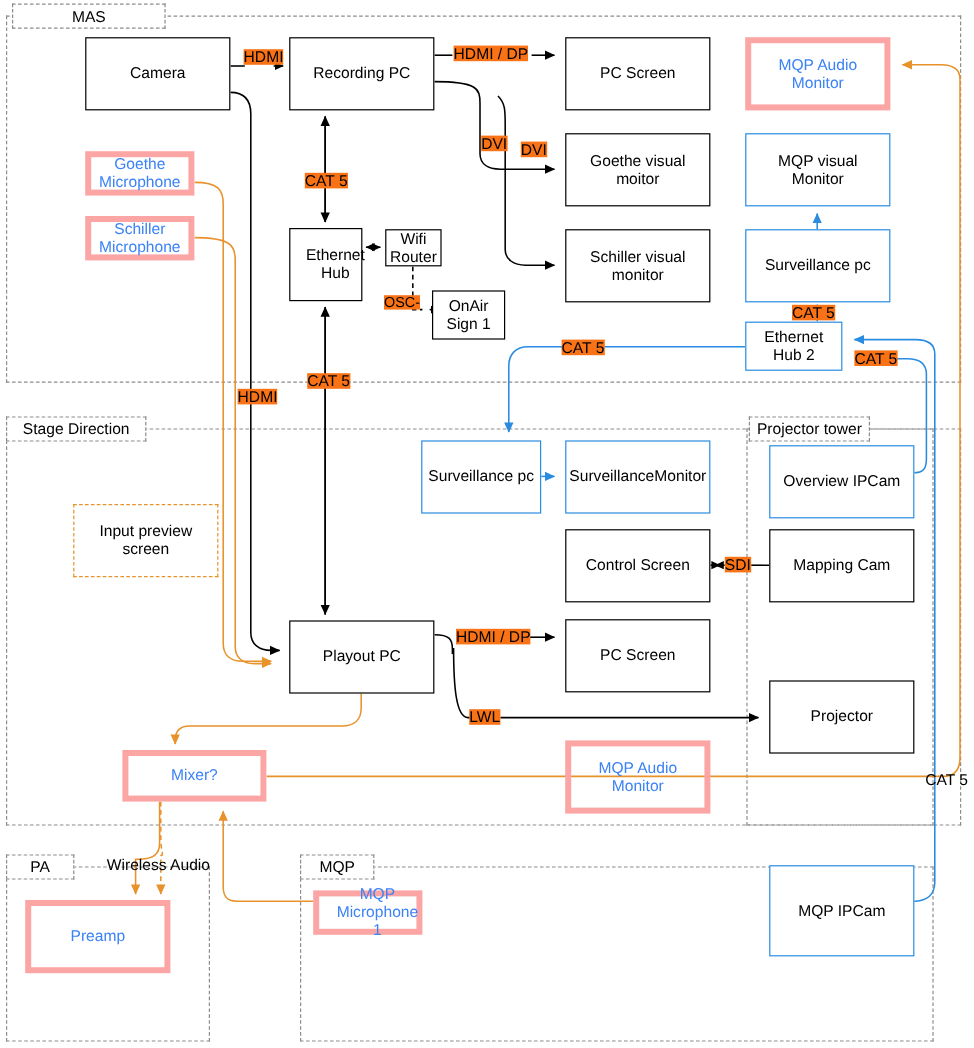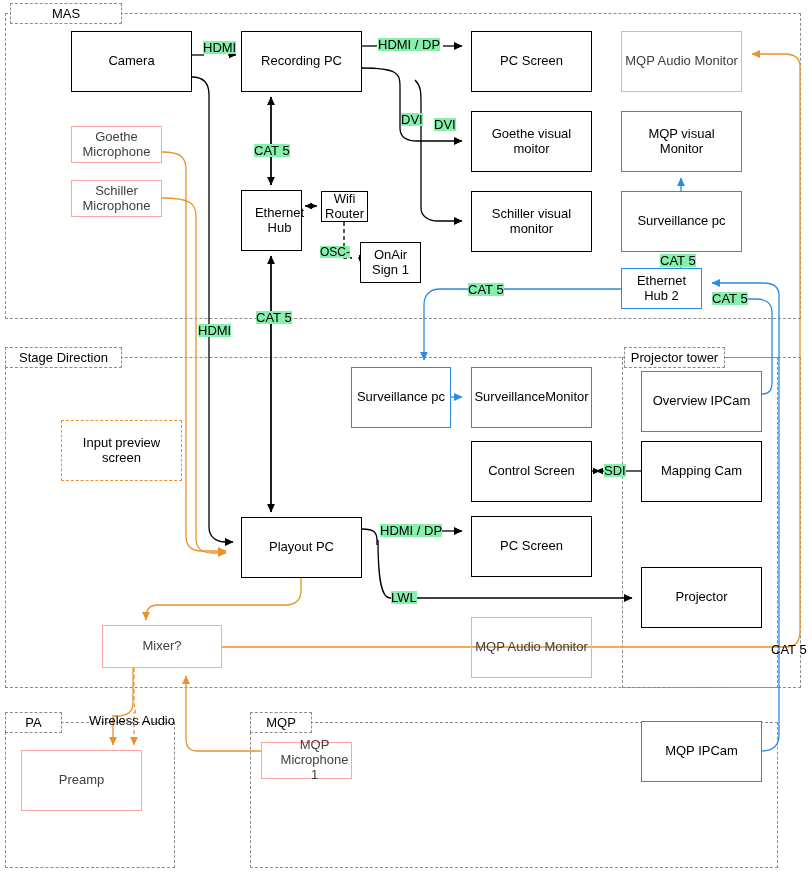--- a/index.html
+++ b/index.html
@@ -3,38 +3,38 @@
 <meta charset="utf-8">
 <style>
   html,body{margin:0;padding:0;background:#ffffff;}
   body{font-family:"Liberation Sans",sans-serif;}
   #stage{position:relative;width:812px;height:873px;overflow:hidden;background:#fff;}
   #svg-layer{position:absolute;left:0;top:0;width:812px;height:873px;}
   .node{position:absolute;box-sizing:border-box;display:flex;align-items:center;justify-content:center;
         text-align:center;line-height:1.15;background:#ffffff;}
   .node.black{border:1px solid #000000;color:#000000;}
   .node.blue{border:1px solid #2a8ce0;color:#000000;}
-  .node.orange{border:1px solid #fca5a5;color:#404040;}
+  .node.orange{border:5px solid #fca5a5;color:#3b82f6;}
   .node.orange-dashed{border:1px dashed #e8922b;color:#000000;background:transparent;}
   .node span{display:block;padding:0 3px;}
   .group{position:absolute;box-sizing:border-box;border:1px dashed #8c8c8c;background:transparent;}
   .grouplabel{position:absolute;box-sizing:border-box;border:1px dashed #8c8c8c;background:#ffffff;
               display:flex;align-items:center;justify-content:center;color:#000;}
-  .edgelabel{position:absolute;background:#86efac;color:#000000;white-space:nowrap;line-height:1;}
+  .edgelabel{position:absolute;background:#f97316;color:#000000;white-space:nowrap;line-height:1;}
   .edgelabel.noc{background:transparent;}
   .fs13{font-size:13px;}
   .fs12{font-size:12px;}
 </style>
 </head>
 <body>
 
 <div id="stage">
 
   <div class="group" style="left:5px;top:13px;width:796px;height:306px;"></div>
-  <div class="grouplabel fs13" style="left:10px;top:3px;width:112px;height:21px;">
+  <div class="grouplabel fs13" style="left:10px;top:3px;width:128px;height:21px;">
     <span>MAS</span>
   </div>
 
   <div class="group" style="left:5px;top:357px;width:796px;height:331px;"></div>
   <div class="grouplabel fs13" style="left:5px;top:347px;width:117px;height:21px;">
     <span>Stage Direction</span>
   </div>
 
   <div class="group" style="left:622px;top:357px;width:156px;height:331px;"></div>
   <div class="grouplabel fs13" style="left:624px;top:347px;width:101px;height:21px;">
@@ -234,21 +234,21 @@
   </div>
 
   <div class="node orange fs13" style="left:21px;top:750px;width:121px;height:61px;">
     <span>Preamp</span>
   </div>
 
   <div class="node orange fs13" style="left:261px;top:742px;width:91px;height:37px;padding-left:16px;">
     <span>MQP Microphone 1</span>
   </div>
 
-  <div class="node blue fs13" style="left:641px;top:721px;width:121px;height:61px;">
+  <div class="node blue fs13" style="left:641px;top:721px;width:121px;height:76px;">
     <span>MQP IPCam</span>
   </div>
 
   <div class="edgelabel fs13" style="left:203px;top:41px;">
     <span>HDMI</span>
   </div>
 
   <div class="edgelabel fs13" style="left:378px;top:38px;">
     <span>HDMI / DP</span>
   </div>

